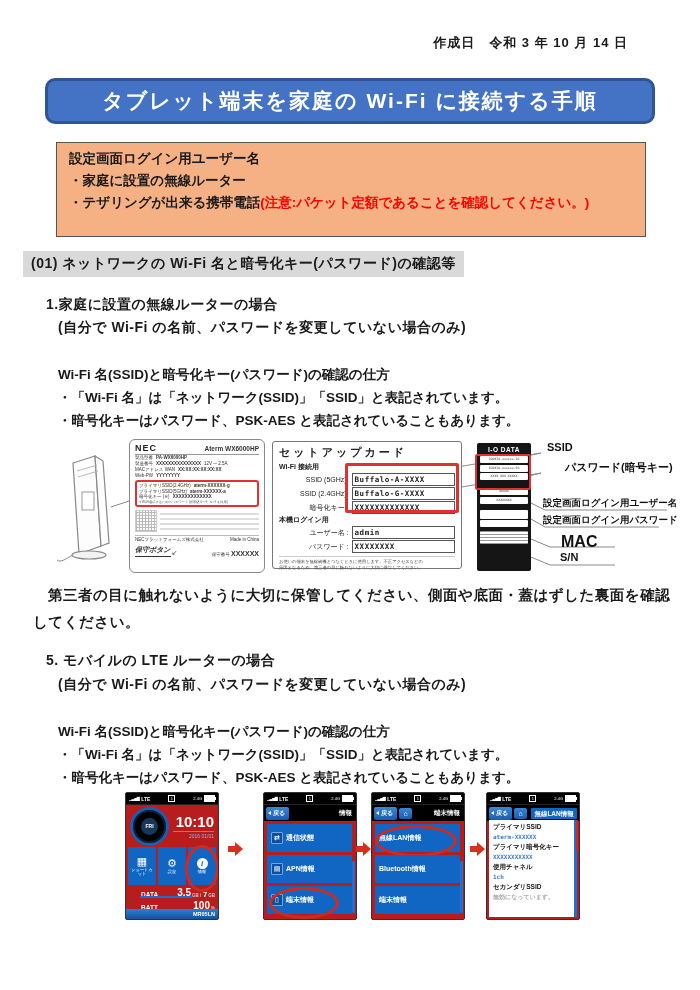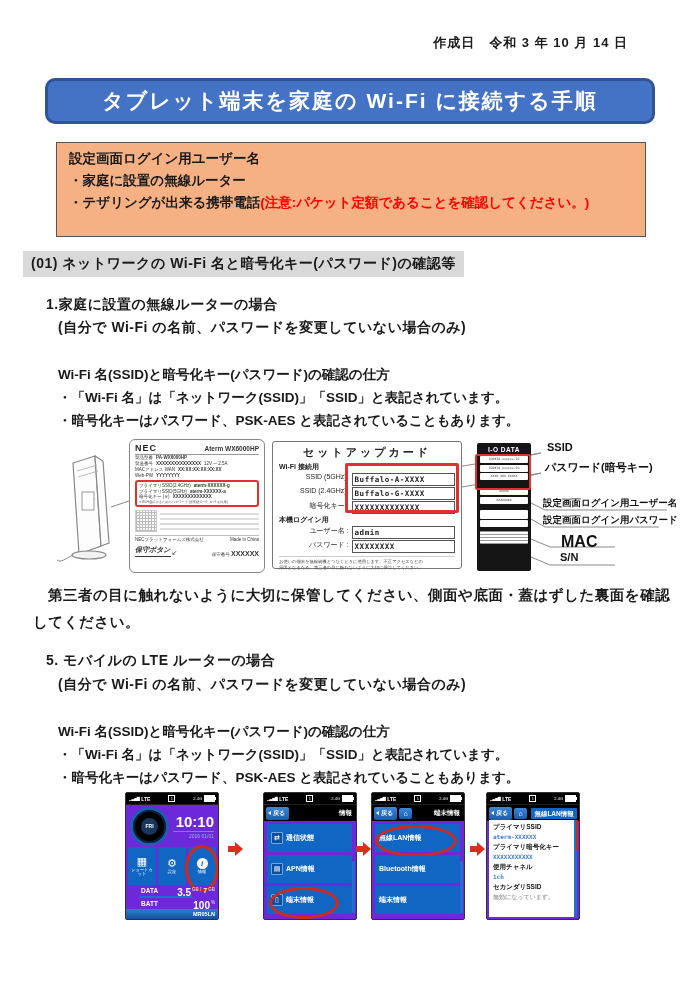--- a/index.html
+++ b/index.html
@@ -50,55 +50,55 @@
   .nec-foot{display:flex;border-top:1px solid #bbb;padding-top:1px;line-height:6px;}
   .nec-foot span:last-child{margin-left:auto;}
   .nec-maint{display:flex;align-items:flex-end;margin-top:2px;}
   .maint-btn{font-size:7px;font-weight:bold;font-style:italic;border-bottom:1px solid #333;padding-bottom:1px;}
   .maint-arrow{font-size:7px;margin-left:1px;}
   .maint-no{margin-left:auto;font-size:4.5px;}
   .maint-no .b{font-size:7px;}
 
   .setup-card{position:absolute;left:217px;top:4px;width:190px;height:128px;border:1.5px solid #777;
               border-radius:3px;background:#fff;padding:2px 6px;box-sizing:border-box;color:#222;}
-  .sc-title{text-align:center;font-size:11px;font-weight:bold;letter-spacing:3px;margin:1px 0 2px;}
+  .sc-title{text-align:left;font-size:11px;font-weight:bold;letter-spacing:3px;margin:1px 0 2px;}
   .sc-sec{font-size:7px;font-weight:bold;margin:1px 0;}
-  .sc-row{display:flex;align-items:flex-start;margin:1px 0 1px 6px;}
+  .sc-row{display:flex;align-items:center;margin:1px 0 1px 6px;}
   .sc-l{width:64px;text-align:right;font-size:7px;padding-right:3px;}
   .sc-v{width:98px;border:1px solid #555;font-size:7.5px;font-weight:bold;
         font-family:"DejaVu Sans Mono",monospace;padding:1px 2px;letter-spacing:0.5px;}
   .sc-note{font-size:4.3px;color:#444;line-height:6px;margin-top:3px;border-top:1px solid #ccc;padding-top:2px;}
   .sc-red{position:absolute;left:72px;top:21px;width:108px;height:44px;border:3px solid #E03030;border-radius:2px;}
 
   .iodata-card{position:absolute;left:422px;top:6px;width:54px;height:128px;background:#151515;
                border-radius:2px;padding:2px;box-sizing:border-box;}
   .io-brand{color:#fff;font-size:6.5px;font-weight:bold;text-align:center;letter-spacing:0.5px;margin:1px 0 3px;}
   .io-box{background:#fff;border-radius:1px;height:7px;margin:1.5px 1px;font-size:3.2px;color:#333;
           text-align:center;line-height:7px;overflow:hidden;font-family:"DejaVu Sans Mono",monospace;}
   .io-gap{margin-top:8px;}
   .io-mac{height:9px;margin-top:6px;}
   .io-sn{height:7px;}
   .io-note{background:#fff;height:13px;margin:4px 1px 0;border-radius:1px;
            background-image:repeating-linear-gradient(0deg,#999 0 1px,#fff 1px 3px);}
   .io-red{position:absolute;left:-2px;top:11px;width:52px;height:32px;border:2.5px solid #E03030;border-radius:2px;}
 
   .ann{position:absolute;font-weight:bold;color:#111;white-space:nowrap;}
   .ann-ssid{left:492px;top:4px;font-size:11px;}
-  .ann-pass{left:490px;top:23px;font-size:11px;}
+  .ann-pass{left:510px;top:23px;font-size:11px;}
   .ann-user{left:488px;top:60px;font-size:9.5px;}
   .ann-lpass{left:488px;top:77px;font-size:9.5px;}
   .ann-mac{left:506px;top:96px;font-size:16px;}
   .ann-sn{left:505px;top:114px;font-size:11px;}
 
   .notepara{position:absolute;left:33px;top:582px;width:645px;font-size:14.5px;font-weight:bold;
             line-height:27px;letter-spacing:0.5px;}
 
   
   .phones{position:absolute;left:125px;top:792px;width:470px;height:140px;}
-  .phone{position:absolute;top:0;width:92px;height:126px;background:#6d28d9;border:1px solid #333;
+  .phone{position:absolute;top:0;width:92px;height:126px;background:#b91c1c;border:1px solid #333;
          border-radius:2px;color:#fff;overflow:hidden;box-sizing:content-box;}
   .p1{left:0;} .p2{left:138px;} .p3{left:246px;} .p4{left:361px;}
 
   .ps{display:flex;align-items:center;gap:2px;height:11px;padding:0 3px;background:#000;border-bottom:1px solid #222;}
   .ps-sig{font-size:4px;letter-spacing:-0.5px;color:#fff;}
   .ps-car{font-size:5px;font-weight:bold;}
   .ps-sim{margin:0 auto;border:1px solid #fff;width:5px;height:5px;font-size:4px;line-height:5px;text-align:center;}
   .ps-band{font-size:4px;}
   .ps-batt{width:9px;height:5px;border:1px solid #fff;background:#fff;position:relative;}
   .ps-batt::after{content:"";position:absolute;right:-2px;top:1px;width:1px;height:3px;background:#fff;}
@@ -113,21 +113,21 @@
   .p1-date{font-size:5px;color:#8fb6e8;text-align:right;margin-top:1px;}
   .p1-btns{display:flex;gap:2px;height:38px;padding:0 2px;}
   .p1-btn{flex:1;background:#1166c4;display:flex;flex-direction:column;align-items:center;
           justify-content:center;gap:1px;position:relative;border-radius:1px;}
   .p1-ic{font-size:11px;line-height:11px;}
   .info-i{width:11px;height:11px;background:#fff;color:#1166c4;border-radius:50%;font-weight:bold;
           font-size:8px;display:flex;align-items:center;justify-content:center;font-style:italic;}
   .p1-lbl{font-size:4.2px;line-height:4.5px;text-align:center;width:24px;word-break:break-all;}
   .circ{position:absolute;border:3px solid #cf2a20;border-radius:50%;pointer-events:none;}
   .c1{left:50%;transform:translateX(-50%);top:-2px;width:28px;height:41px;}
-  .p1-data,.p1-batt{display:flex;align-items:flex-start;padding:2px 3px 0;height:11px;position:relative;font-weight:bold;margin-left:12px;}
+  .p1-data,.p1-batt{display:flex;align-items:flex-end;padding:2px 3px 0;height:11px;position:relative;font-weight:bold;margin-left:12px;}
   .p1-data .lbl,.p1-batt .lbl{font-size:6.5px;margin-right:auto;}
   .big{font-size:10px;} .sm{font-size:4.5px;margin-left:1px;color:#ccc;} .med{font-size:7px;margin-left:2px;}
   .p1-data .bar{position:absolute;left:2px;bottom:0;width:52px;height:2px;background:#1b6fd0;}
   .p1-foot{position:absolute;left:0;right:0;bottom:0;height:10px;background:linear-gradient(#2a7fd4,#15529e);
            font-size:5.5px;font-weight:bold;text-align:right;padding:2px 3px 0 0;box-sizing:border-box;}
 
   .pnav{display:flex;align-items:center;gap:2px;height:14px;padding:1px 2px;background:#000;}
   .pback{background:linear-gradient(#3c86d8,#1a5cae);border-radius:2px;font-size:6px;font-weight:bold;
          padding:2px 4px 2px 7px;position:relative;}
   .pback::before{content:"";position:absolute;left:2px;top:4px;border-right:3px solid #fff;

